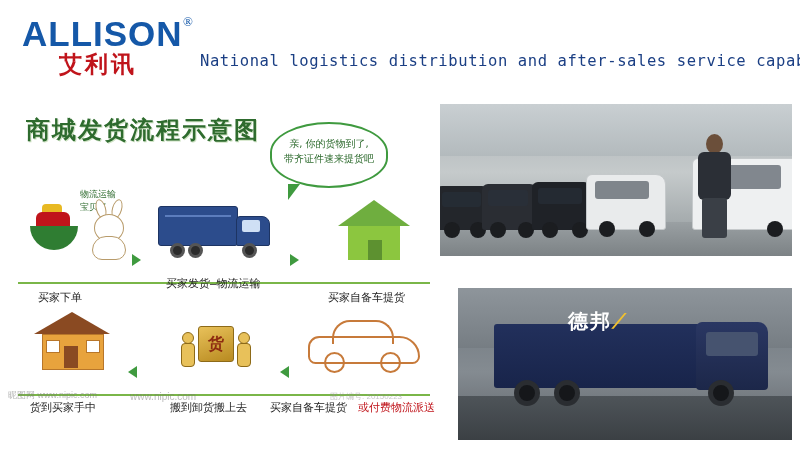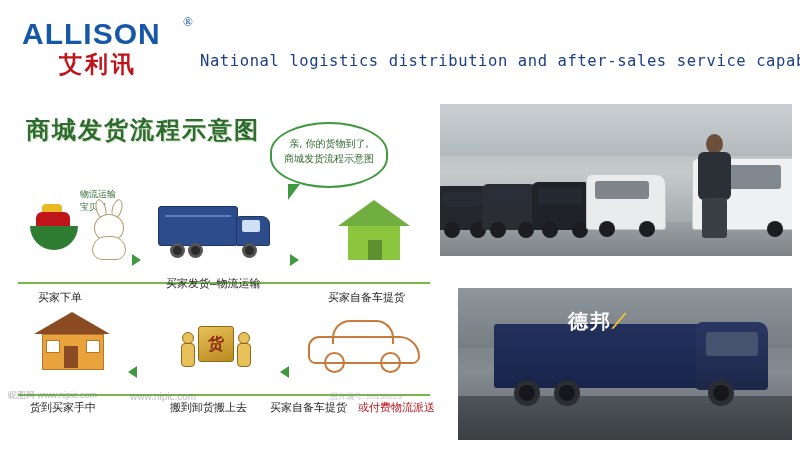--- a/index.html
+++ b/index.html
@@ -26,21 +26,21 @@
   .brand {
     position: absolute;
     left: 22px;
     top: 18px;
     width: 180px;
     height: 62px;
   }
   .brand-name {
     font-family: "Liberation Sans", sans-serif;
     font-weight: bold;
-    font-size: 30px;
+    font-size: 35px;
     letter-spacing: 1px;
     color: #1558a8;
     line-height: 32px;
   }
   .brand-reg {
     position: absolute;
     right: 4px;
     top: -4px;
     font-size: 13px;
     color: #1558a8;
@@ -404,21 +404,21 @@
   </div>
 
   <div class="headline">National logistics distribution and after-sales service capabilities</div>
 
   <div class="diagram">
 
     <div class="diagram-title">商城发货流程示意图</div>
 
     <div class="bubble">
       <span style="white-space:pre-line;">亲, 你的货物到了,
-商城发货流程示意图</span>
+带齐证件速来提货吧</span>
     </div>
 
     <div class="ill basket">
       <div class="basket-yellow"></div>
       <div class="basket-red"></div>
       <div class="basket-bowl"></div>
     </div>
     <div class="tag-cn" style="white-space:pre-line;">物流运输
 宝贝了</div>
 

